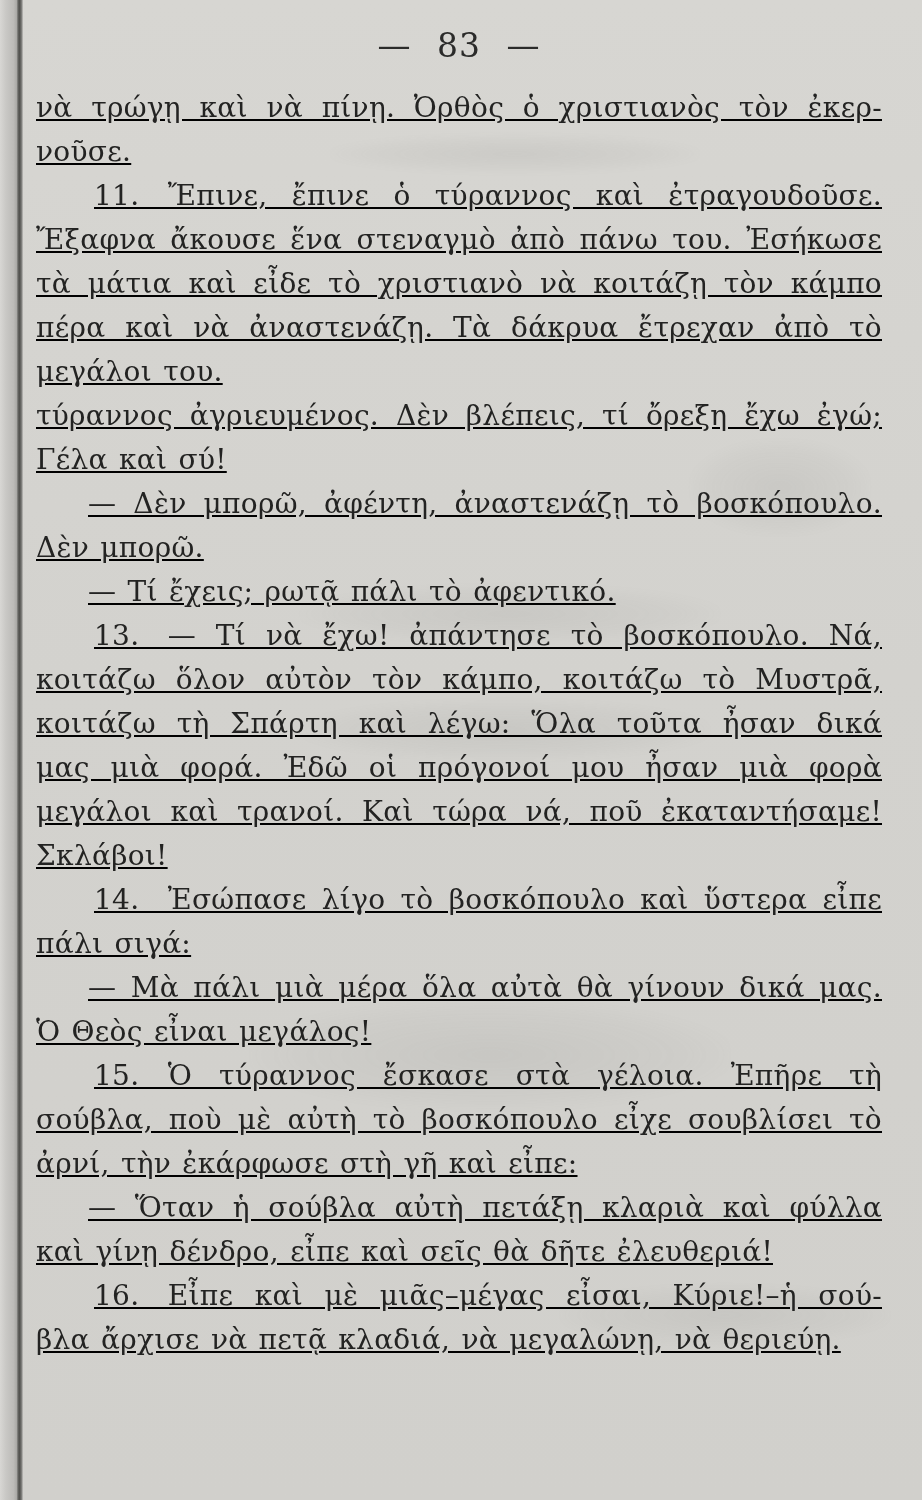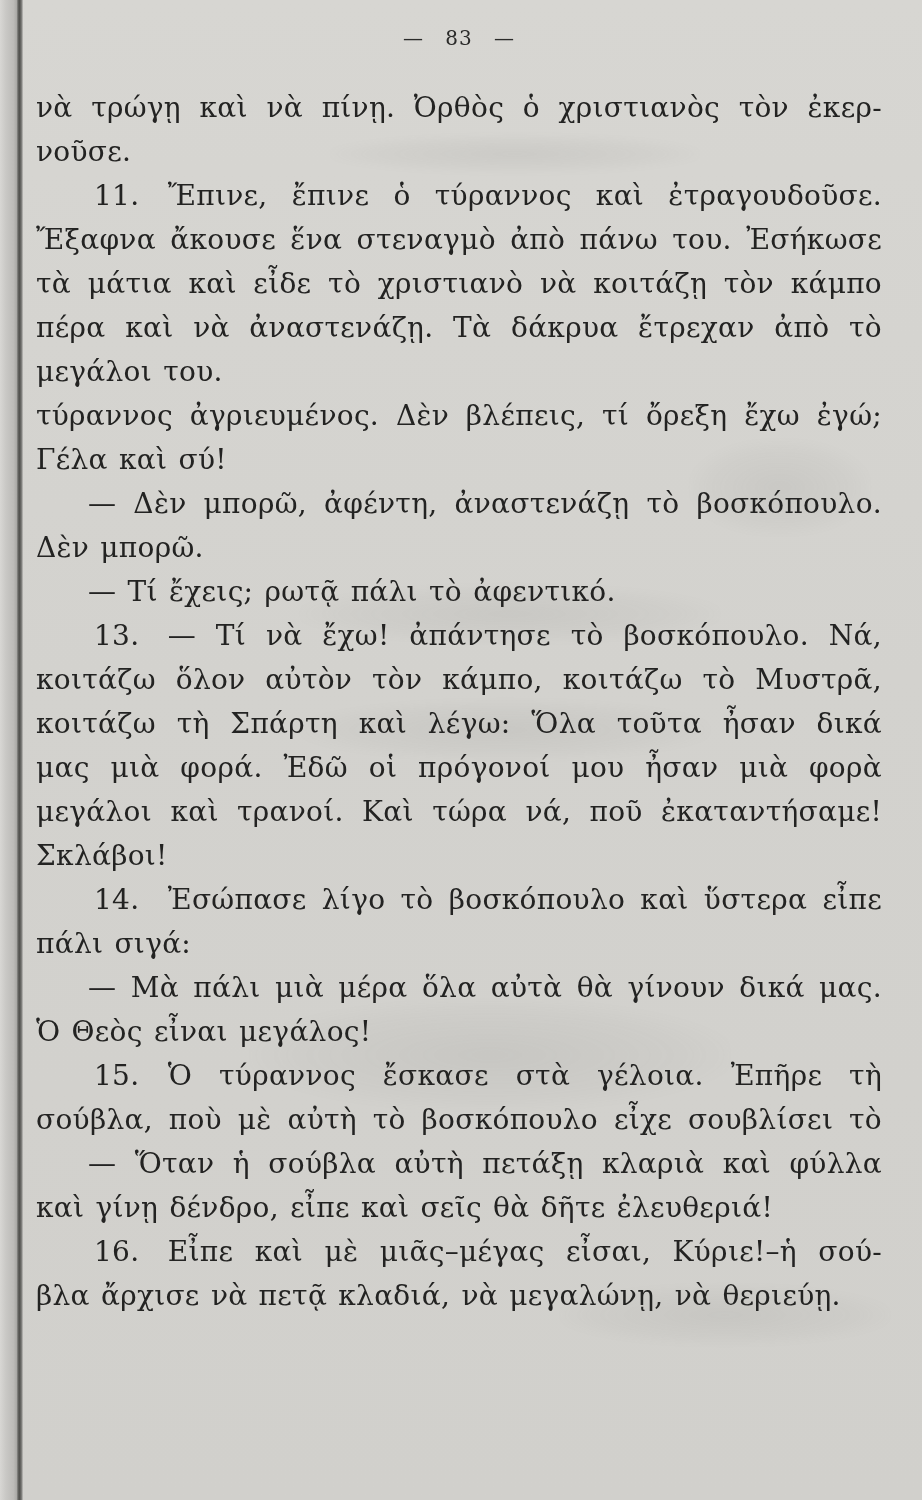--- a/index.html
+++ b/index.html
@@ -29,30 +29,31 @@
     background: linear-gradient(90deg, #8e8e8b 0%, #4c4c49 35%, #6f6f6c 70%, #c4c3c0 100%);
   }
   .page-header {
     position: absolute;
     top: 26px;
     left: 36px;
     width: 846px;
     text-align: center;
   }
   .page-number {
-    font-size: 20px;
+    font-size: 33px;
     color: #2b2b2a;
     word-spacing: 14px;
     letter-spacing: 1px;
   }
   .text-body {
     position: absolute;
     top: 86px;
     left: 36px;
     width: 846px;
+    text-decoration: underline;
   }
   .line {
     height: 44px;
     line-height: 44px;
     font-size: 28px;
     color: #232322;
     word-spacing: 2px;
     letter-spacing: 0.3px;
     text-align: justify;
     white-space: nowrap; 
@@ -115,19 +116,20 @@
       <div class="line fill">κοιτάζω τὴ Σπάρτη καὶ λέγω: Ὅλα τοῦτα ἦσαν δικά</div>
       <div class="line fill">μας μιὰ φορά. Ἐδῶ οἱ πρόγονοί μου ἦσαν μιὰ φορὰ</div>
       <div class="line fill">μεγάλοι καὶ τρανοί. Καὶ τώρα νά, ποῦ ἐκαταντήσαμε!</div>
       <div class="line">Σκλάβοι!</div>
       <div class="line ind-num fill">14. Ἐσώπασε λίγο τὸ βοσκόπουλο καὶ ὕστερα εἶπε</div>
       <div class="line">πάλι σιγά:</div>
       <div class="line ind-dash fill">— Μὰ πάλι μιὰ μέρα ὅλα αὐτὰ θὰ γίνουν δικά μας.</div>
       <div class="line">Ὁ Θεὸς εἶναι μεγάλος!</div>
       <div class="line ind-num fill">15. Ὁ τύραννος ἔσκασε στὰ γέλοια. Ἐπῆρε τὴ</div>
       <div class="line fill">σούβλα, ποὺ μὲ αὐτὴ τὸ βοσκόπουλο εἶχε σουβλίσει τὸ</div>
+      <div class="line">ἀρνί, τὴν ἐκάρφωσε στὴ γῆ καὶ εἶπε:</div>
       <div class="line ind-dash fill">— Ὅταν ἡ σούβλα αὐτὴ πετάξῃ κλαριὰ καὶ φύλλα</div>
       <div class="line">καὶ γίνῃ δένδρο, εἶπε καὶ σεῖς θὰ δῆτε ἐλευθεριά!</div>
       <div class="line ind-num fill">16. Εἶπε καὶ μὲ μιᾶς–μέγας εἶσαι, Κύριε!–ἡ σού-</div>
       <div class="line">βλα ἄρχισε νὰ πετᾷ κλαδιά, νὰ μεγαλώνῃ, νὰ θεριεύῃ.</div>
     </div>
 
 </div>
 
 </body></html>

